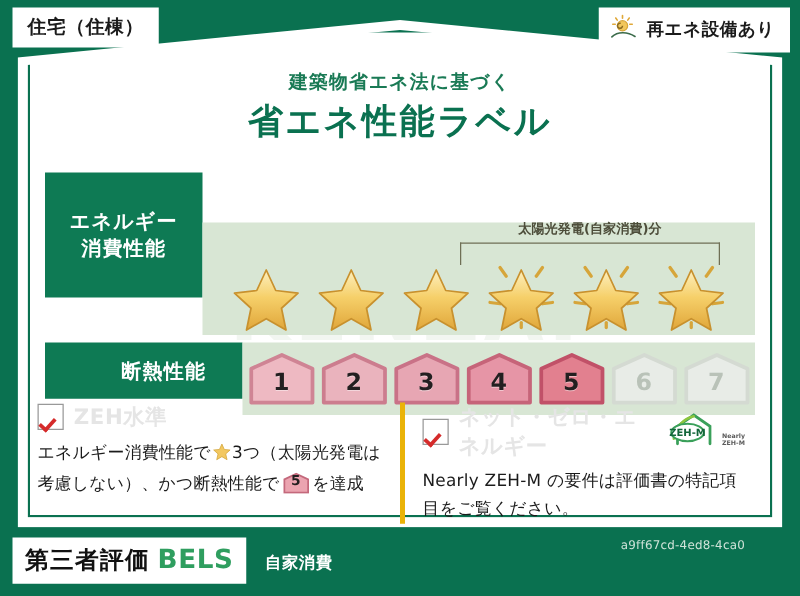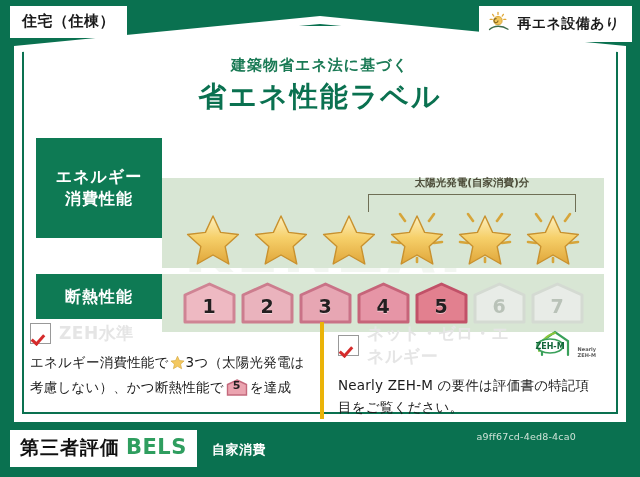--- a/index.html
+++ b/index.html
@@ -76,21 +76,21 @@
     display:flex;flex-direction:column;align-items:center;justify-content:center;
     font-size:16px;font-weight:bold;line-height:1.35;letter-spacing:1px;
     flex:none;
   }
   .perf-val{
     flex:1;background:#d8e6d4;position:relative;
     display:flex;align-items:flex-end;justify-content:center;
   }
   .row-energy .perf-key{height:100px;}
   .row-energy .perf-val{height:90px;margin-top:40px;}
-  .row-insul .perf-key{height:45px;font-size:16px;}
+  .row-insul .perf-key{height:45px;font-size:16px;padding-left:32px;}
   .row-insul .perf-val{height:58px;align-items:center;}
 
   
   .solar-bracket{
     position:absolute;left:206px;top:16px;width:208px;height:18px;
     border-top:1.5px solid #6f6f55;border-left:1.5px solid #6f6f55;border-right:1.5px solid #6f6f55;
     box-sizing:border-box;
   }
   .solar-bracket-label{
     position:absolute;left:200px;top:-2px;width:220px;text-align:center;
@@ -134,21 +134,21 @@
     display:inline-block;vertical-align:-4px;width:22px;height:17px;position:relative;margin:0 2px;
   }
   .inline-house .n{
     position:absolute;left:0;right:0;bottom:1px;text-align:center;
     font-size:11px;font-weight:bold;color:#231f20;z-index:2;
   }
   .zehm-logo{margin-left:4px;display:flex;align-items:flex-end;gap:2px;}
   .zehm-sub{font-size:5px;font-weight:bold;color:#5b5b5b;line-height:1.25;padding-bottom:3px;}
 
   
-  .footer{position:absolute;left:0;bottom:0;width:588px;height:55px;z-index:6;}
+  .footer{position:absolute;left:0;bottom:0;width:588px;height:55px;z-index:6;padding-left:20px;}
   .bels-badge{
     position:absolute;left:10px;top:8px;background:#ffffff;
     padding:5px 10px 6px 10px;display:flex;align-items:baseline;gap:6px;
   }
   .bels-badge .jp{font-size:19px;font-weight:bold;color:#111;letter-spacing:1px;}
   .bels-badge .en{font-size:21px;font-weight:bold;color:#2f9e5f;letter-spacing:.5px;}
   .company{
     position:absolute;left:212px;top:19px;color:#ffffff;font-size:13px;font-weight:bold;letter-spacing:.5px;
   }
   .eval{

